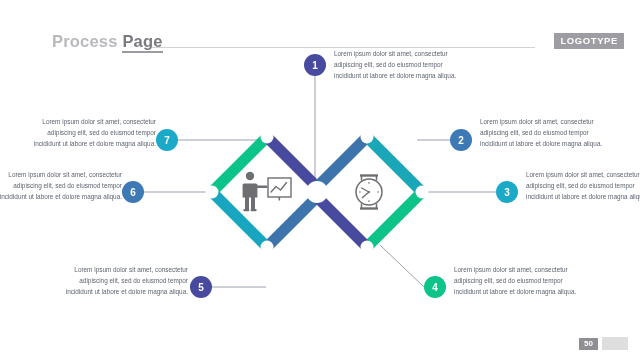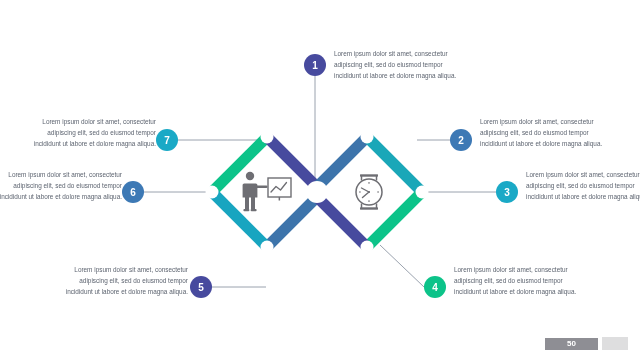--- a/index.html
+++ b/index.html
@@ -60,21 +60,21 @@
   }
 
   
   #page-num {
     position: absolute;
     right: 42px; bottom: 13px;
     background: #8e8e94;
     color: #ffffff;
     font-size: 8px;
     font-weight: bold;
-    padding: 2px 22px;
+    padding: 2px 5px;
     line-height: 1;
   }
   #footer-bar {
     position: absolute;
     right: 12px; bottom: 13px;
     width: 26px; height: 13px;
     background: #dededf;
   }
 
   
@@ -107,20 +107,27 @@
     align-items: center;
     justify-content: center;
     box-sizing: border-box;
   }
 </style>
 </head>
 <body>
 
 <div id="slide">
 
+  <div id="header">
+    <div id="title">
+      <span class="t-light">Process </span><span class="t-bold">Page</span>
+    </div>
+    <div id="header-rule"></div>
+    <div id="logotype">LOGOTYPE</div>
+  </div>
 
   <svg id="diagram" viewBox="0 0 640 363">
 
     <g stroke="#9aa2ae" stroke-width="1" fill="none">
 
       <line x1="315" y1="76" x2="315" y2="190"></line>
 
       <line x1="417" y1="140" x2="450" y2="140"></line>
 
       <line x1="420" y1="192" x2="496" y2="192"></line>

